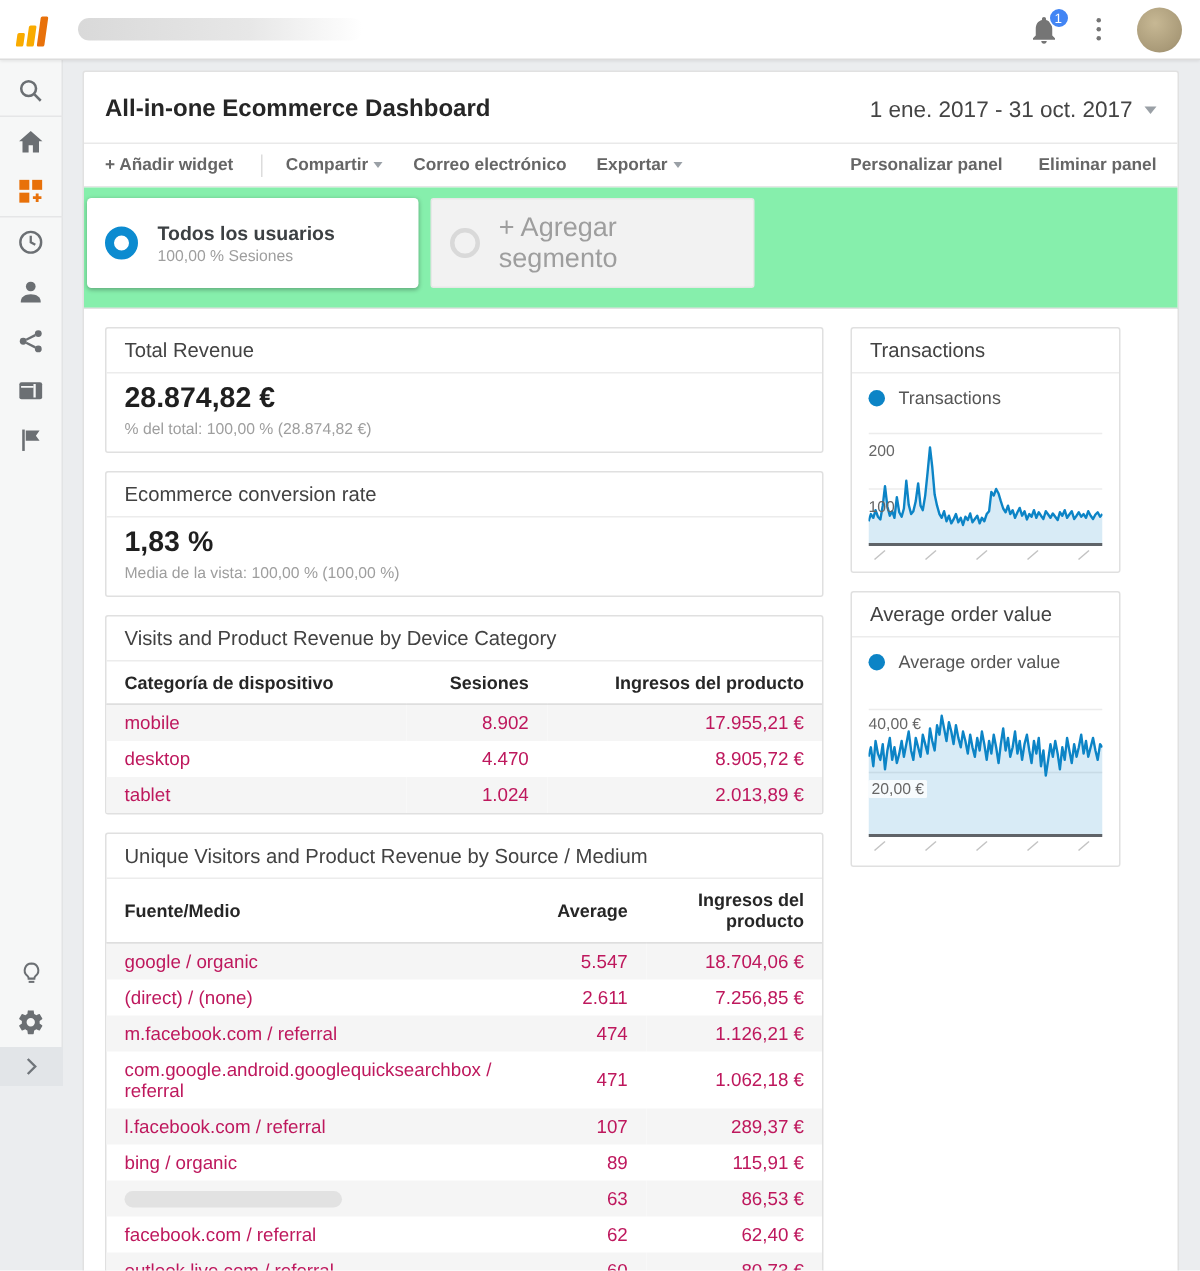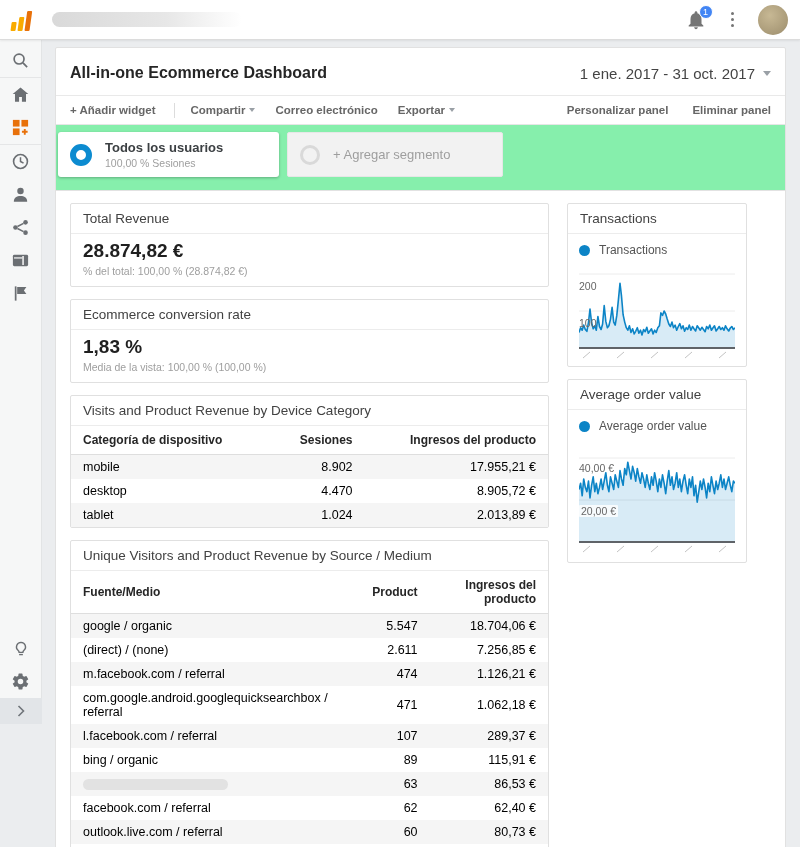--- a/index.html
+++ b/index.html
@@ -73,35 +73,35 @@
   .segments { background:#86efac; border-bottom:1px solid #e2e2e2; padding:7px 14px 13px 2px; display:flex; gap:8px; }
   .segment-card {
     width:221px; background:#fff; border-radius:3px; box-shadow:0 1px 3px rgba(0,0,0,.28);
     padding:8px 12px; display:flex; align-items:center; gap:13px; cursor:pointer;
   }
   .donut { width:22px; height:22px; border-radius:50%; border:6px solid #0c8bd0; }
   .segment-label { font-size:13px; font-weight:bold; color:#3c4043; }
   .segment-sub { font-size:10.5px; color:#9e9e9e; margin-top:2px; }
   .add-segment {
     width:216px; background:#f2f2f2; border:1px solid #e7e7e7; border-radius:2px;
-    display:flex; align-items:center; gap:13px; padding:8px 12px; color:#9e9e9e; font-size:13px; cursor:pointer;
+    display:flex; align-items:center; gap:13px; padding:8px 12px; color:#9e9e9e; font-size:18px; cursor:pointer;
   }
   .ring { width:20px; height:20px; border-radius:50%; border:3px solid #d9d9d9; }
   
   .dashboard { padding:12px 14px 0; display:flex; gap:18px; flex:1; align-items:flex-start; }
   .col-left { width:479px; }
   .col-right { width:180px; }
   .widget { border:1px solid #e0e0e0; border-radius:2px; background:#fff; margin-bottom:12px; }
   .widget-title { padding:7px 12px; font-size:13.5px; color:#424242; border-bottom:1px solid #ececec; }
   .metric-body { padding:6px 12px 9px; }
   .metric-value { font-size:19px; font-weight:bold; color:#1f1f1f; }
   .metric-sub { font-size:10.5px; color:#9e9e9e; margin-top:3px; }
   table { width:100%; border-collapse:collapse; }
   th { text-align:left; font-size:12px; font-weight:bold; color:#262626; padding:7px 12px; border-bottom:1px solid #dedede; }
-  td { font-size:12.5px; color:#000000; padding:5px 12px; }
+  td { font-size:12.5px; color:#be185d; padding:5px 12px; }
   .num { text-align:right; }
   tr.odd td { background:#f5f5f5; }
   .redacted-cell { display:inline-block; height:11px; border-radius:6px; background:#e2e2e2; vertical-align:middle; }
   .rw-1 { width:145px; }
   
   .legend-row { display:flex; align-items:center; gap:9px; padding:9px 11px 3px; font-size:12px; color:#555; }
   .legend-dot { width:11px; height:11px; border-radius:50%; background:#0c84c6; }
   .chart-area { position:relative; padding:2px 11px 4px; }
   .chart-area svg { display:block; }
   .ytick { position:absolute; font-size:10.5px; color:#666; left:11px;margin-top:18px; }
@@ -312,21 +312,21 @@
               </tbody>
             </table>
           </div>
 
           <div class="widget">
             <div class="widget-title">Unique Visitors and Product Revenue by Source / Medium</div>
             <table>
               <thead>
                 <tr>
                   <th>Fuente/Medio</th>
-                  <th class="num">Product</th>
+                  <th class="num">Average</th>
                   <th class="num">Ingresos del producto</th>
                 </tr>
               </thead>
               <tbody>
                 <tr class="odd">
                   <td>google / organic</td>
                   <td class="num">5.547</td>
                   <td class="num">18.704,06 €</td>
                 </tr>
                 <tr>

